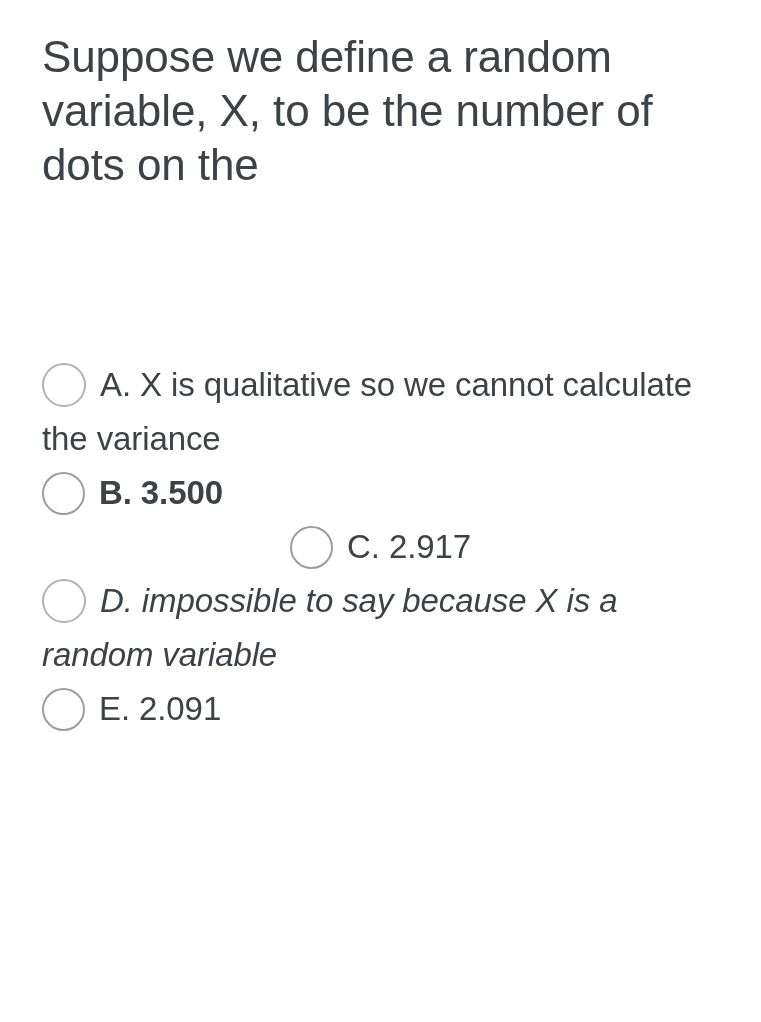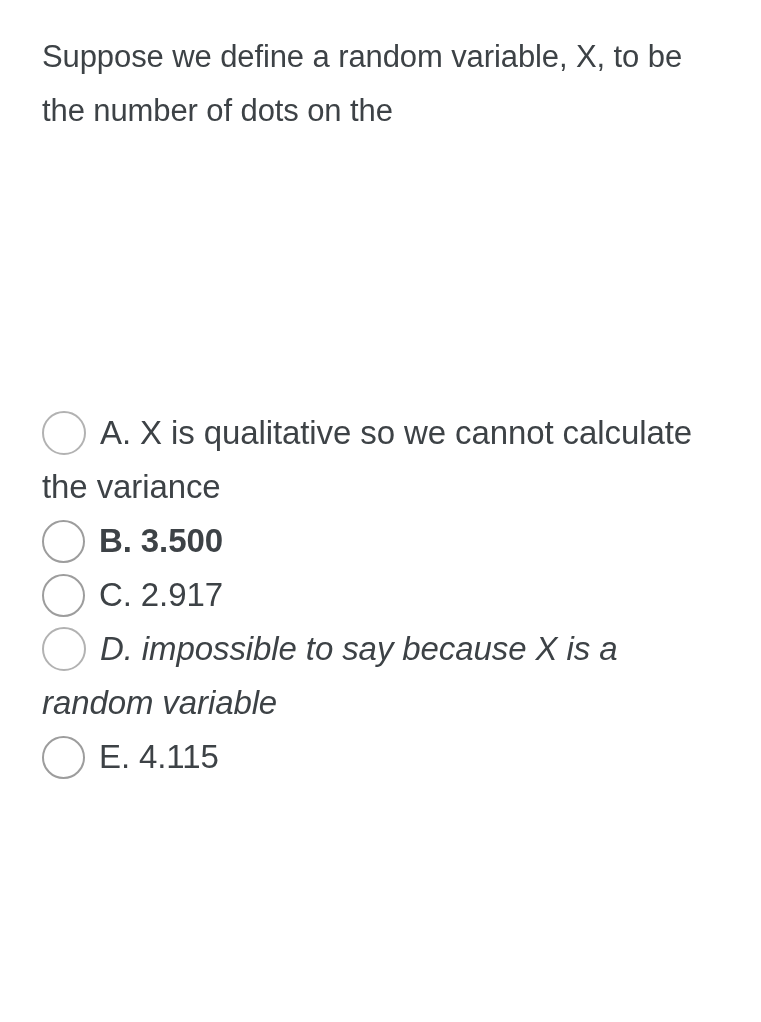--- a/index.html
+++ b/index.html
@@ -23,36 +23,35 @@
     box-sizing: border-box;
     padding: 0;
   }
 
   
   .question {
     position: absolute;
     left: 42px;
     top: 30px;
     width: 662px;
-    font-size: 31px;
+    font-size: 44px;
     line-height: 54px;
     color: #3d4246;
     letter-spacing: -0.1px;
   }
   .q-para {
     margin: 0;
   }
 
   
   .options {
     position: absolute;
     left: 0;
     top: 358px;
     width: 635px;
-    margin-top: 48px;
   }
 
   .option {
     position: relative;
     width: 761px;
     box-sizing: border-box;
     padding: 0 42px 0 42px;
     font-size: 33px;
     line-height: 54px;
     color: #3d4246;
@@ -81,21 +80,21 @@
   .option-text {
     display: inline;
   }
 
   
   .option + .option {
     margin-top: 0;
   }
   .opt-a { margin-top: 0; }
   .opt-b { margin-top: 66px; font-weight: bold; }
-  .opt-c { margin-top: 54px; }
+  .opt-c { margin-top: 54px; text-align: center; }
   .opt-d { margin-top: 54px; font-style: italic; }
   .opt-e { margin-top: 58px; }
   .opt-f { margin-top: 60px; }
 
   
   .clipped {
     overflow: hidden;
   }
 </style>
 </head>
@@ -119,19 +118,19 @@
 
     <div class="option opt-c">
       <span class="radio"></span><span class="option-text">C. 2.917</span>
     </div>
 
     <div class="option opt-d">
       <span class="radio light"></span><span class="option-text">D. impossible to say because X is a random variable</span>
     </div>
 
     <div class="option opt-e">
-      <span class="radio"></span><span class="option-text">E. 4.115</span>
+      <span class="radio"></span><span class="option-text">E. 2.091</span>
     </div>
 
 
   </div>
 
 </div>
 
 </body></html>

